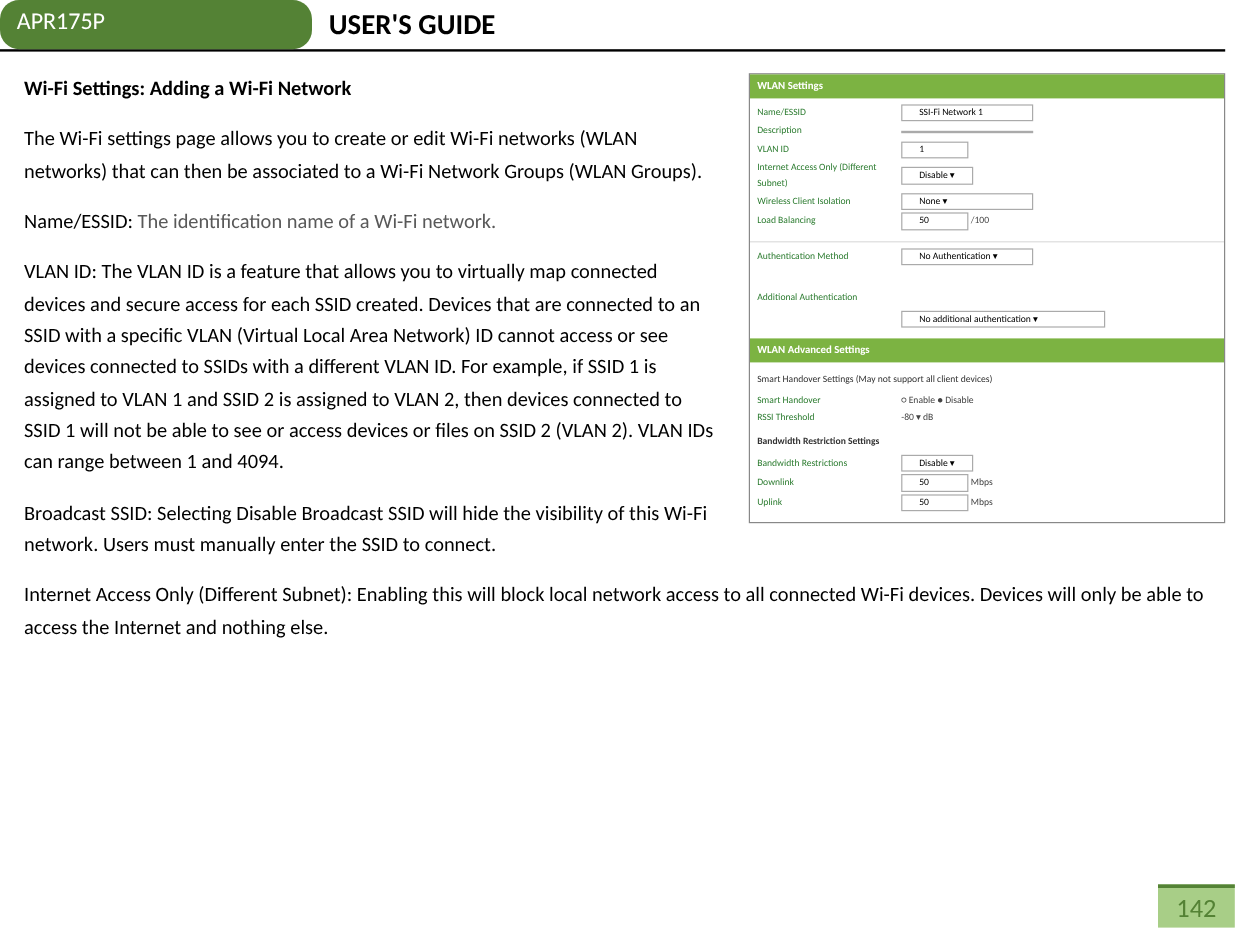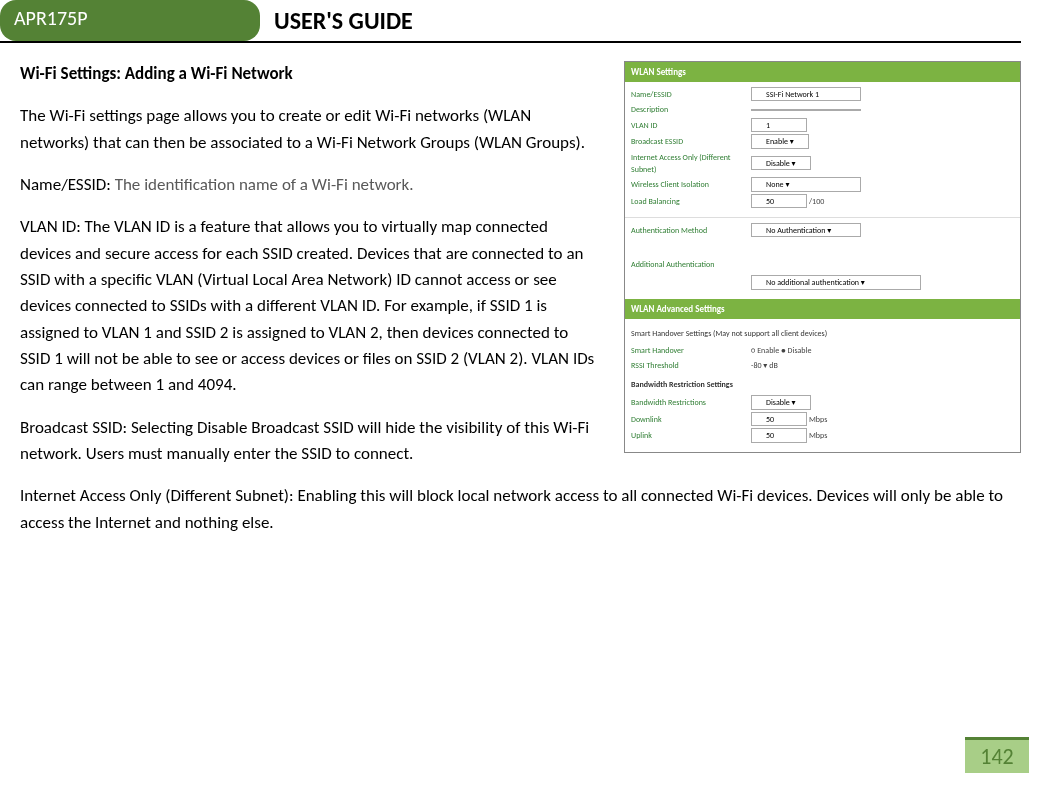--- a/index.html
+++ b/index.html
@@ -108,26 +108,20 @@
             <span class="fig-box wide"></span>
           </div>
         </div>
         <div class="fig-row">
           <div class="fig-label">VLAN ID</div>
           <div class="fig-val">
             <span class="fig-box">1</span>
           </div>
         </div>
         <div class="fig-row">
-          <div class="fig-label">Broadcast ESSID</div>
-          <div class="fig-val">
-            <span class="fig-box">Enable ▾</span>
-          </div>
-        </div>
-        <div class="fig-row">
           <div class="fig-label">Internet Access Only (Different Subnet)</div>
           <div class="fig-val">
             <span class="fig-box">Disable ▾</span>
           </div>
         </div>
         <div class="fig-row">
           <div class="fig-label">Wireless Client Isolation</div>
           <div class="fig-val">
             <span class="fig-box wide">None ▾</span>
           </div>

